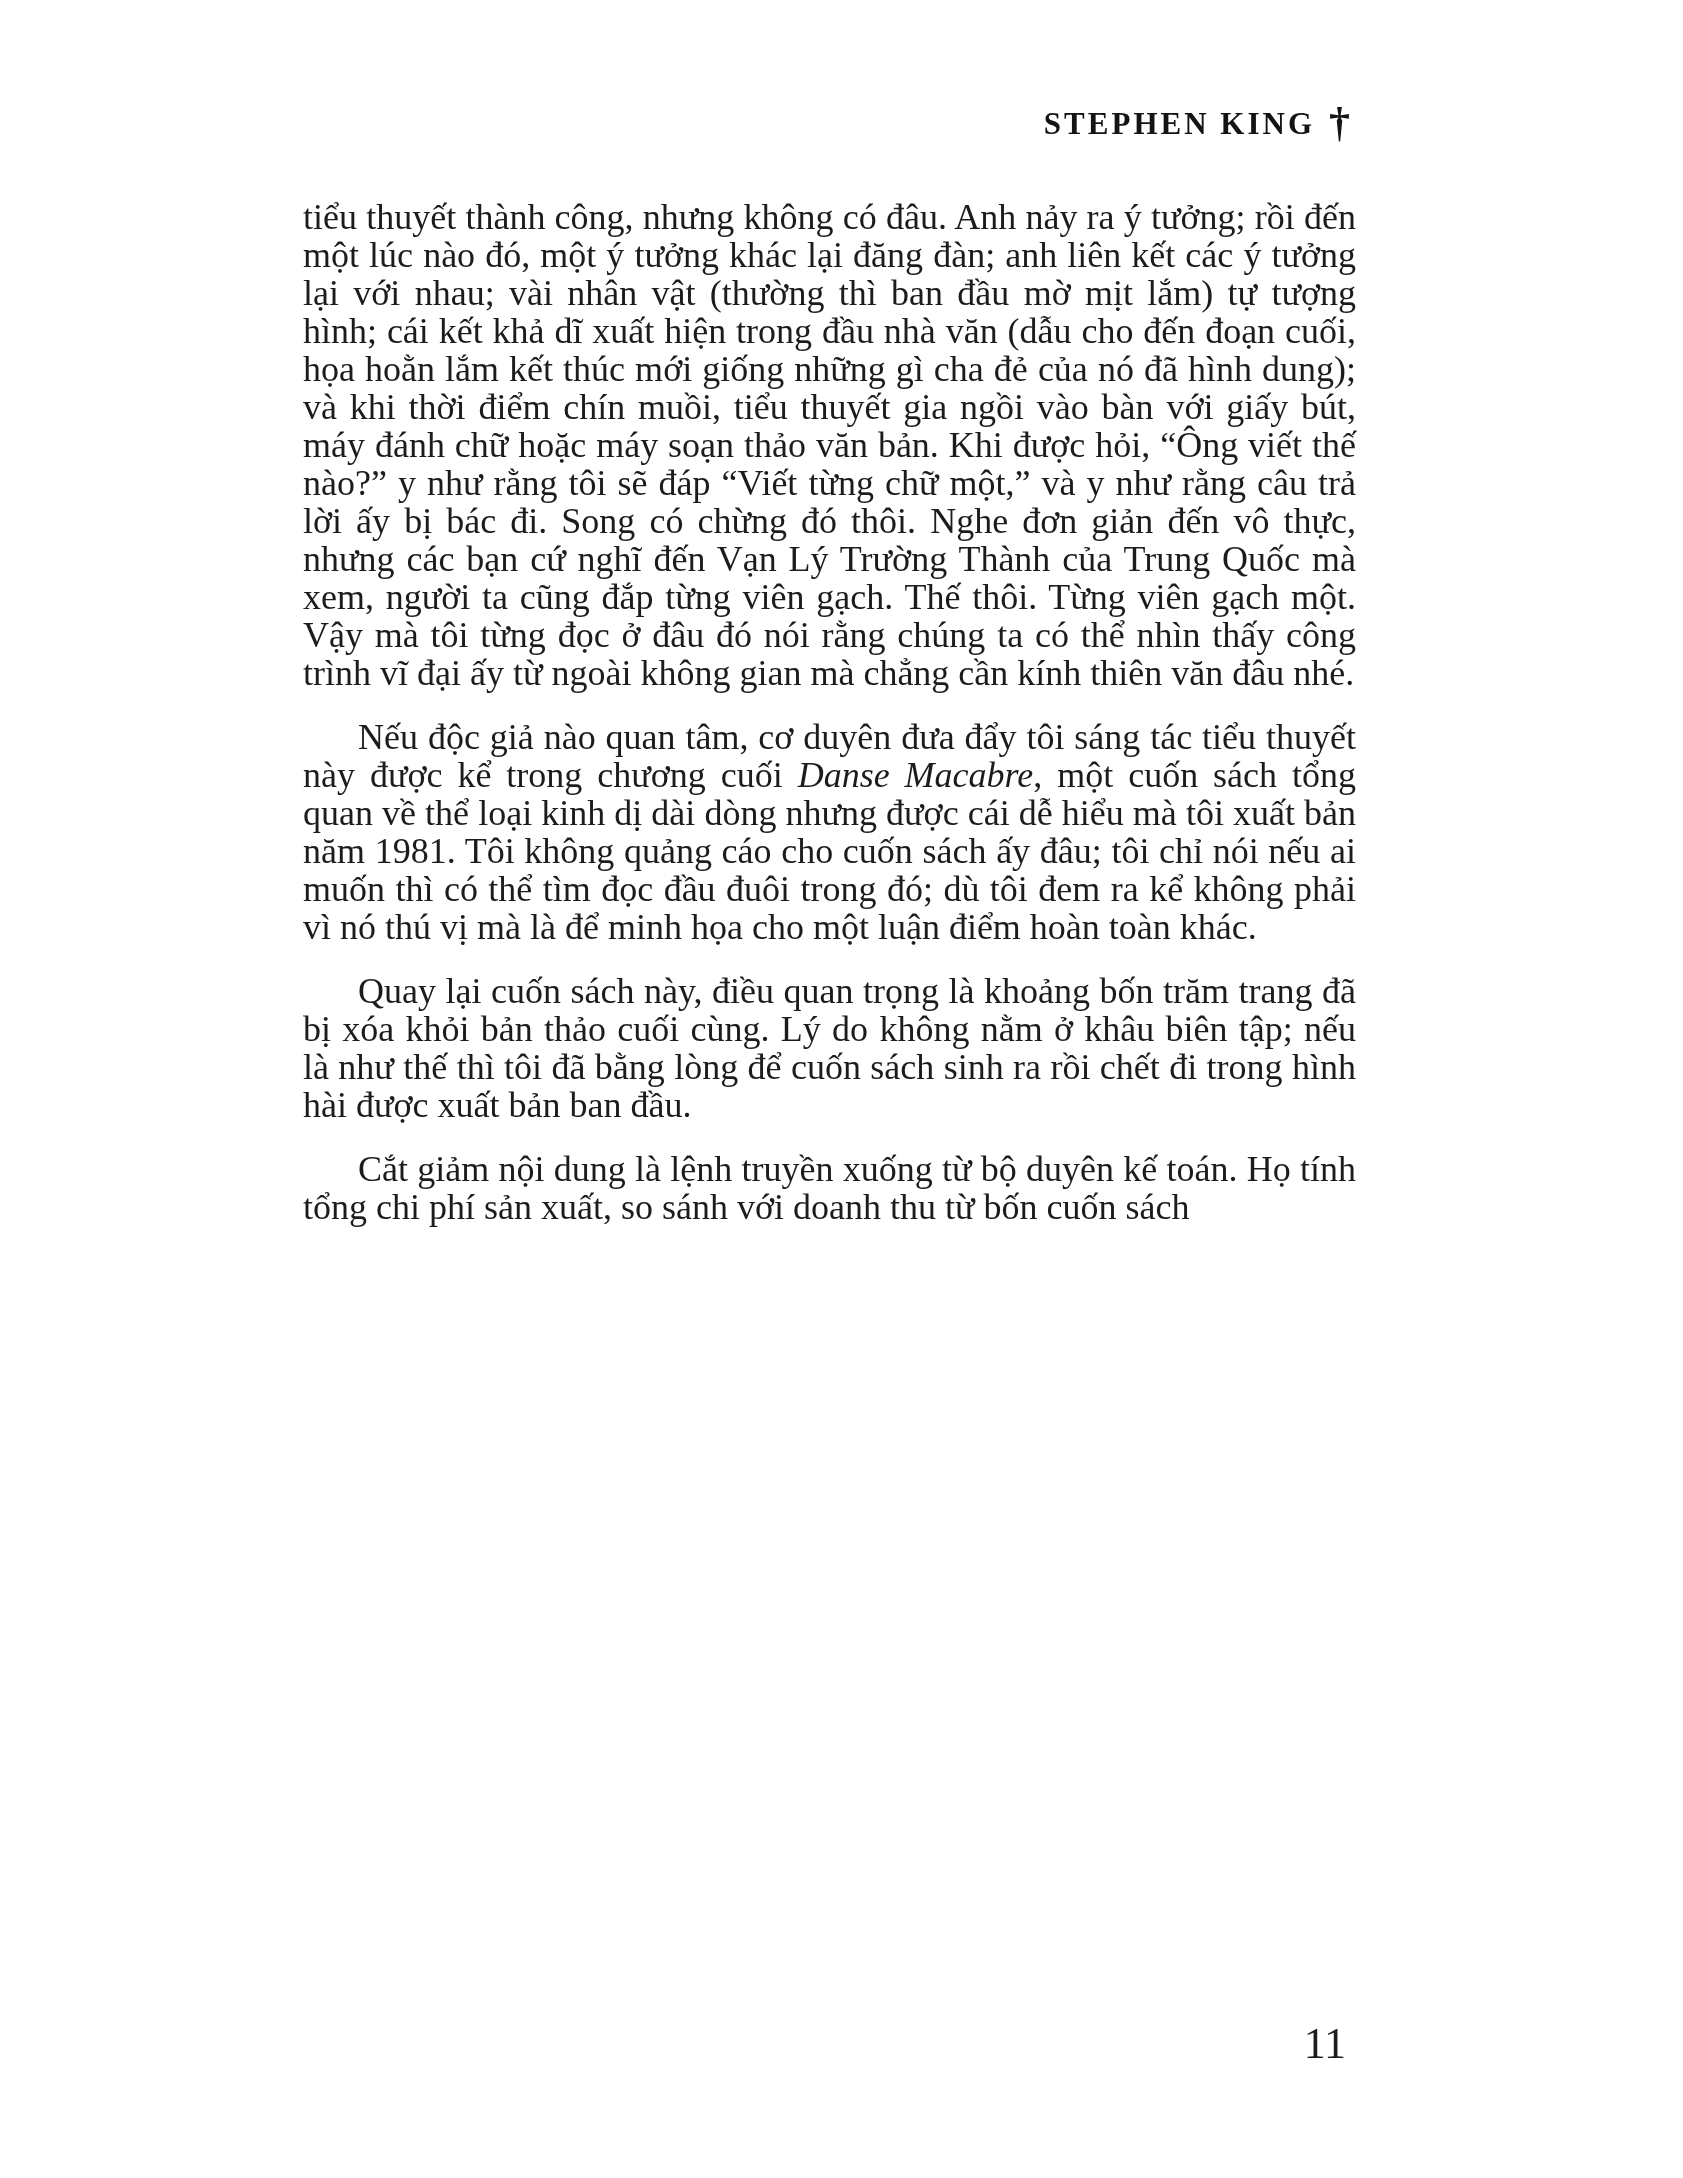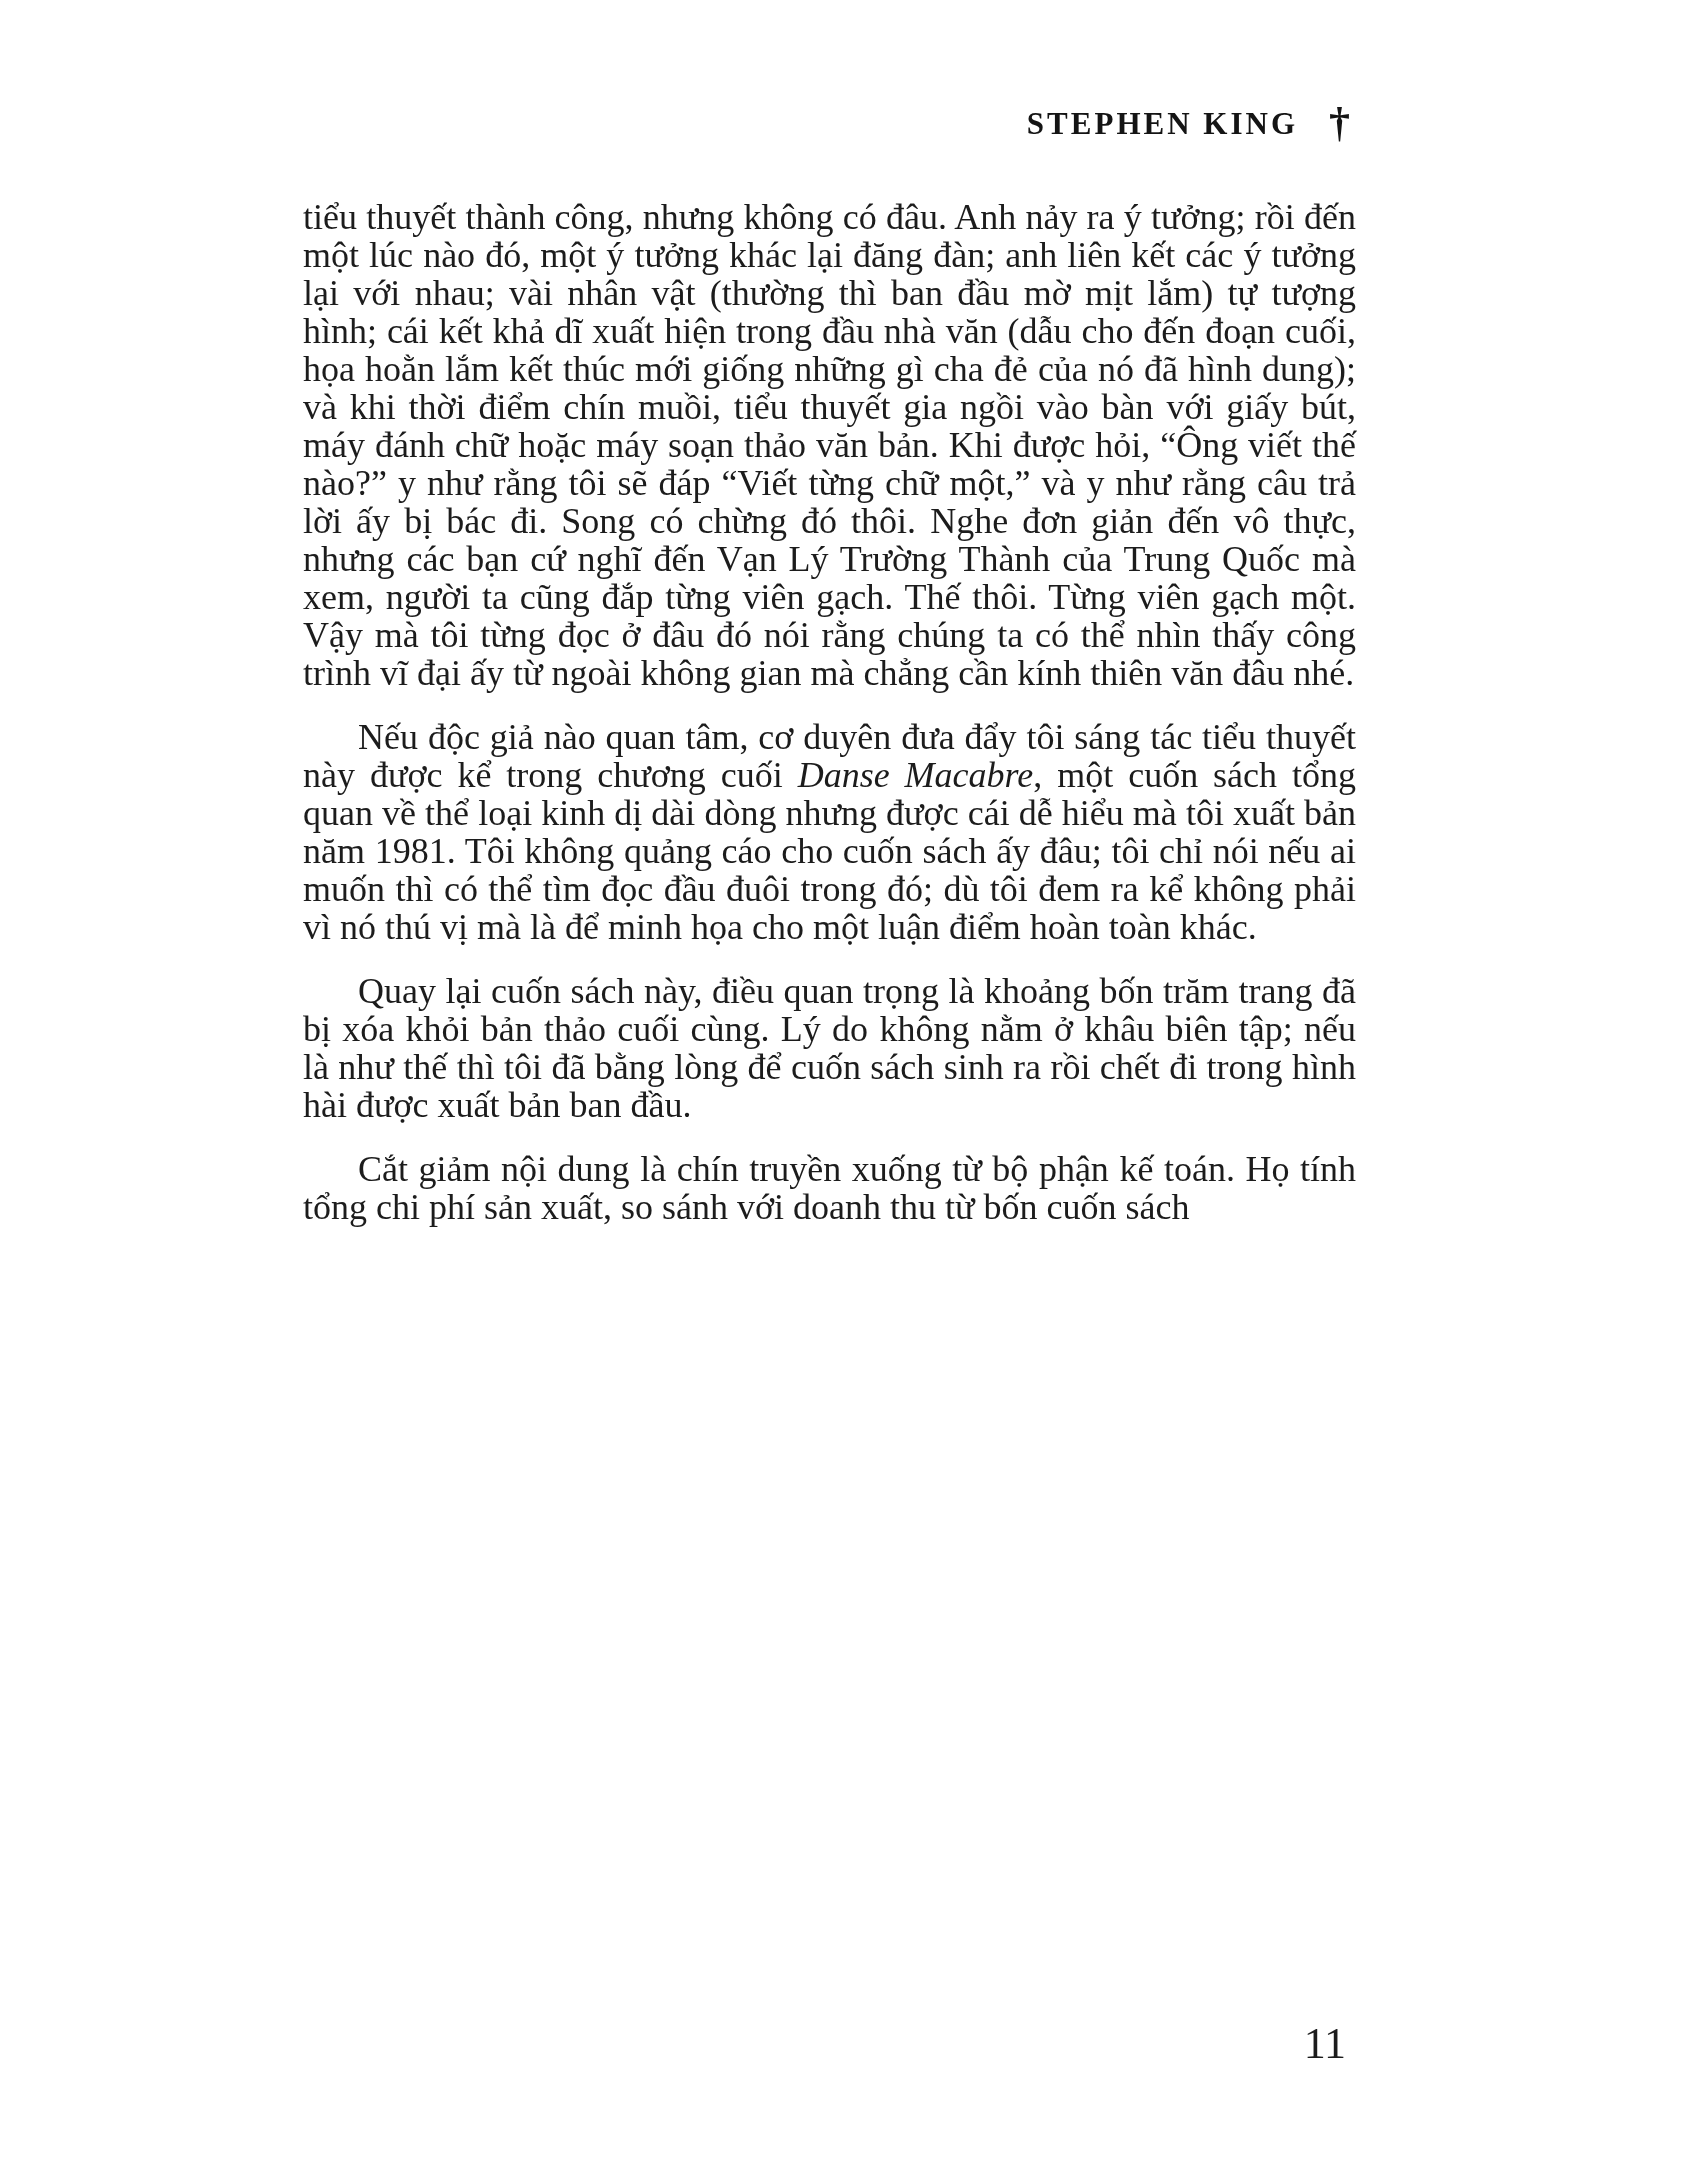--- a/index.html
+++ b/index.html
@@ -17,21 +17,21 @@
     position: absolute;
     inset: 0;
     background: #ffffff;
   }
   .running-head {
     position: absolute;
     top: 103px;
     right: 333px;
     display: flex;
     align-items: center;
-    gap: 31px;
+    gap: 14px;
     margin-left: 27px;
   }
   .running-head .author {
     font-size: 31px;
     font-weight: bold;
     letter-spacing: 3px;
     color: #141414;
     text-transform: uppercase;
   }
   .running-head .dagger {
@@ -79,19 +79,19 @@
     <span class="dagger">†</span>
   </header>
 
   <main class="text-block">
     <p class="para">tiểu thuyết thành công, nhưng không có đâu. Anh nảy ra ý tưởng; rồi đến một lúc nào đó, một ý tưởng khác lại đăng đàn; anh liên kết các ý tưởng lại với nhau; vài nhân vật (thường thì ban đầu mờ mịt lắm) tự tượng hình; cái kết khả dĩ xuất hiện trong đầu nhà văn (dẫu cho đến đoạn cuối, họa hoằn lắm kết thúc mới giống những gì cha đẻ của nó đã hình dung); và khi thời điểm chín muồi, tiểu thuyết gia ngồi vào bàn với giấy bút, máy đánh chữ hoặc máy soạn thảo văn bản. Khi được hỏi, “Ông viết thế nào?” y như rằng tôi sẽ đáp “Viết từng chữ một,” và y như rằng câu trả lời ấy bị bác đi. Song có chừng đó thôi. Nghe đơn giản đến vô thực, nhưng các bạn cứ nghĩ đến Vạn Lý Trường Thành của Trung Quốc mà xem, người ta cũng đắp từng viên gạch. Thế thôi. Từng viên gạch một. Vậy mà tôi từng đọc ở đâu đó nói rằng chúng ta có thể nhìn thấy công trình vĩ đại ấy từ ngoài không gian mà chẳng cần kính thiên văn đâu nhé.</p>
 
     <p class="para indent"><span>Nếu độc giả nào quan tâm, cơ duyên đưa đẩy tôi sáng tác tiểu thuyết này được kể trong chương cuối </span><em>Danse Macabre</em><span>, một cuốn sách tổng quan về thể loại kinh dị dài dòng nhưng được cái dễ hiểu mà tôi xuất bản năm 1981. Tôi không quảng cáo cho cuốn sách ấy đâu; tôi chỉ nói nếu ai muốn thì có thể tìm đọc đầu đuôi trong đó; dù tôi đem ra kể không phải vì nó thú vị mà là để minh họa cho một luận điểm hoàn toàn khác.</span></p>
 
     <p class="para indent">Quay lại cuốn sách này, điều quan trọng là khoảng bốn trăm trang đã bị xóa khỏi bản thảo cuối cùng. Lý do không nằm ở khâu biên tập; nếu là như thế thì tôi đã bằng lòng để cuốn sách sinh ra rồi chết đi trong hình hài được xuất bản ban đầu.</p>
 
-    <p class="para indent">Cắt giảm nội dung là chín truyền xuống từ bộ phận kế toán. Họ tính tổng chi phí sản xuất, so sánh với doanh thu từ bốn cuốn sách</p>
+    <p class="para indent">Cắt giảm nội dung là lệnh truyền xuống từ bộ duyên kế toán. Họ tính tổng chi phí sản xuất, so sánh với doanh thu từ bốn cuốn sách</p>
   </main>
 
   <div class="page-number">11</div>
 
 </div>
 
 
 </body></html>

